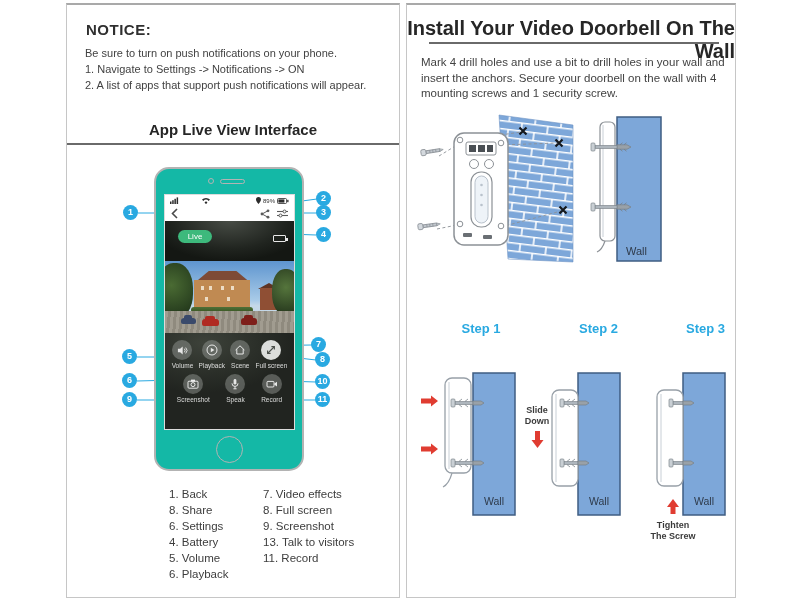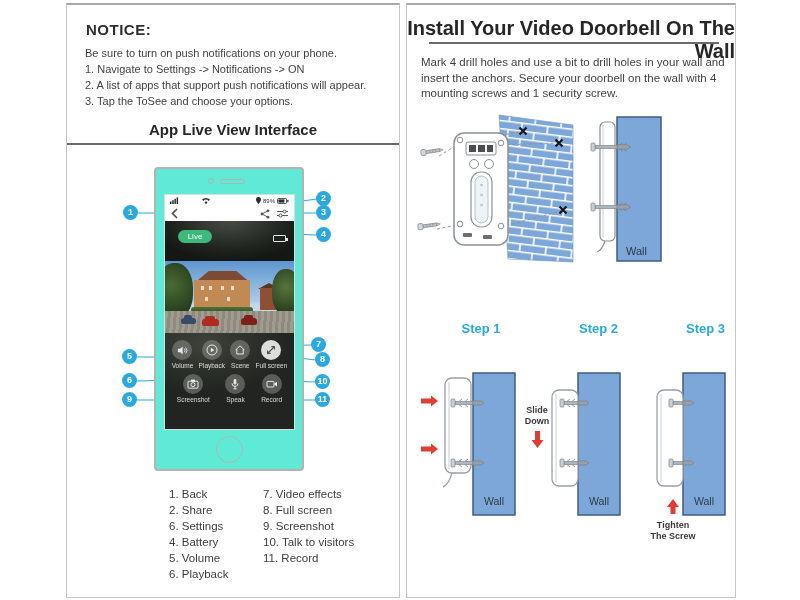--- a/index.html
+++ b/index.html
@@ -18,22 +18,22 @@
   .notice-lines { position:absolute; left:18px; top:40px; font-size:11px; line-height:16px; color:#424242; }
   .section-title { position:absolute; left:0; right:0; top:116px; text-align:center;
                    font-size:15px; font-weight:bold; color:#262626; }
   .section-underline { position:absolute; left:0; right:0; top:138px; border-bottom:2px solid #6a6a6a; }
 
   .phone-area { position:absolute; left:0; top:160px; width:332px; height:315px; }
   .callout-lines { position:absolute; left:0; top:0; }
   .callout { position:absolute; width:15px; height:15px; border-radius:50%; background:#29a9e1;
              color:#fff; font-size:9px; font-weight:bold; text-align:center; line-height:15px; }
 
-  .phone { position:absolute; left:87px; top:2px; width:150px; height:304px; background:#5eead4;
-           border:2px solid #b3b3b3; border-radius:4px; }
+  .phone { position:absolute; left:87px; top:2px; width:150px; height:304px; background:#14b8a6;
+           border:2px solid #b3b3b3; border-radius:15px; }
   .cam-dot { position:absolute; left:52px; top:9px; width:6px; height:6px; border:1.2px solid #b3b3b3; border-radius:50%; }
   .speaker-slot { position:absolute; left:64px; top:10px; width:25px; height:5px; border:1.2px solid #b3b3b3; border-radius:3px; }
   .home-btn { position:absolute; left:60px; top:267px; width:27px; height:27px; border:1.5px solid #b3b3b3; border-radius:50%; }
 
   .screen { position:absolute; left:8px; top:25px; width:131px; height:236px; border:1px solid #dcdcdc; overflow:hidden; }
   .statusbar { height:11px; background:#fff; display:flex; align-items:center; padding:0 5px; }
   .sb-right { margin-left:auto; display:flex; align-items:center; gap:2px; }
   .sb-batt-label { font-size:6px; color:#333; }
   .navrow { height:15px; background:#fff; display:flex; align-items:center; padding:0 6px; }
   .nav-right { margin-left:auto; display:flex; align-items:center; gap:7px; }
@@ -98,21 +98,20 @@
 <body>
 
 <div class="page">
 
   <section class="panel panel-left">
     <h2 class="notice-title">NOTICE:</h2>
     <div class="notice-lines">
       <div>Be sure to turn on push notifications on your phone.</div>
       <div>1. Navigate to Settings -&gt; Notifications -&gt; ON</div>
       <div>2. A list of apps that support push notifications will appear.</div>
-      <div>3. Tap the ToSee and choose your options.</div>
     </div>
     <h3 class="section-title">App Live View Interface</h3>
     <div class="section-underline"></div>
 
     <div class="phone-area">
 
       <svg class="callout-lines" width="332" height="315" viewBox="0 0 332 315">
         <g stroke="#29a9e1" stroke-width="1" fill="#29a9e1">
           <line x1="71" y1="48" x2="100" y2="48"></line>
             <circle cx="100" cy="48" r="1.6"></circle>
@@ -313,31 +312,31 @@
       <div class="callout" style="left:244px;top:172px">7</div>
       <div class="callout" style="left:248px;top:187px">8</div>
       <div class="callout" style="left:55px;top:227px">9</div>
       <div class="callout" style="left:248px;top:209px">10</div>
       <div class="callout" style="left:248px;top:227px">11</div>
     </div>
 
     <div class="legend">
       <div class="col1">
         <div>1. Back</div>
-        <div>2. Share</div>
+        <div>8. Share</div>
         <div>6. Settings</div>
         <div>4. Battery</div>
         <div>5. Volume</div>
         <div>6. Playback</div>
       </div>
       <div class="col2">
         <div>7. Video effects</div>
         <div>8. Full screen</div>
         <div>9. Screenshot</div>
-        <div>10. Talk to visitors</div>
+        <div>13. Talk to visitors</div>
         <div>11. Record</div>
       </div>
     </div>
   </section>
 
   <section class="panel panel-right">
     <h3 class="r-title">Install Your Video Doorbell On The Wall</h3>
     <div class="r-underline"></div>
     <p class="r-instructions">Mark 4 drill holes and use a bit to drill holes in your wall and insert the anchors. Secure your doorbell on the wall with 4 mounting screws and 1 security screw.</p>
 

